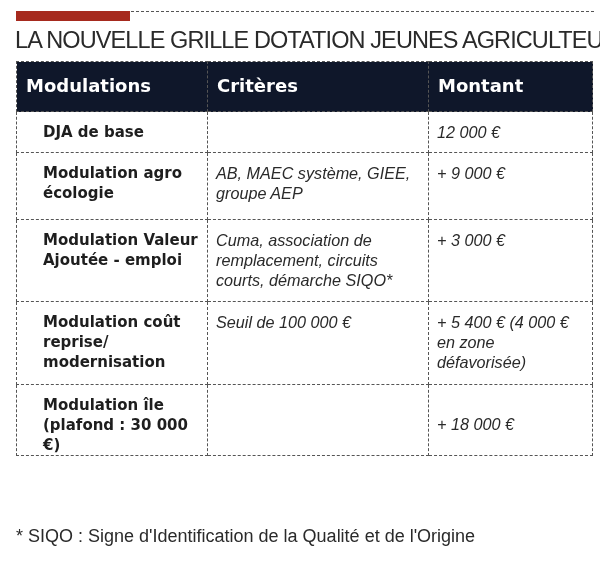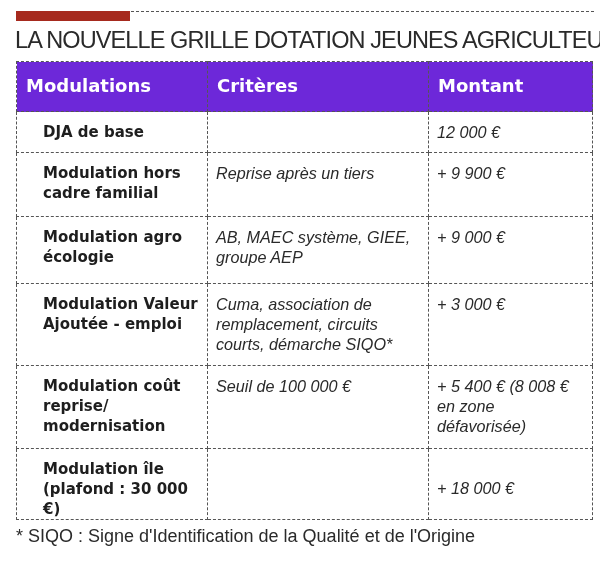--- a/index.html
+++ b/index.html
@@ -11,21 +11,21 @@
 
   .title { position: absolute; left: 15px; top: 27px; width: 580px; font-family: "Liberation Sans", sans-serif;
            font-size: 23.5px; font-weight: 300; letter-spacing: -0.9px; color: #2a2a2a; white-space: nowrap; }
 
   table.grid { position: absolute; left: 16px; top: 61px; width: 576px; border-collapse: collapse; table-layout: fixed; }
   table.grid td, table.grid th { border: 1px dashed #555; vertical-align: top; text-align: left; }
   table.grid col.c1 { width: 191px; }
   table.grid col.c2 { width: 221px; }
   table.grid col.c3 { width: 164px; }
 
-  thead th { background: #6d28d9; color: #ffffff; font-family: "DejaVu Sans", sans-serif; font-weight: bold;
+  thead th { background: #0f172a; color: #ffffff; font-family: "DejaVu Sans", sans-serif; font-weight: bold;
              font-size: 18px; height: 50px; padding: 13px 9px 0 9px; }
   tbody td { font-size: 15px; line-height: 20px; padding: 10px 8px 0 8px; }
   tbody td.label { font-weight: bold; color: #1e1e1e; padding-left: 26px; }
   tbody td.crit, tbody td.amount { color: #2a2a2a; font-family: "Liberation Sans", sans-serif; font-size: 16.2px; font-style: italic; }
 
   tr.r-base td { height: 41px; }
   tr.r-hors td { height: 64px; }
   tr.r-agro td { height: 67px; }
   tr.r-va td { height: 82px; }
   tr.r-cout td { height: 83px; }
@@ -56,39 +56,34 @@
       <th>Critères</th>
       <th>Montant</th>
     </tr>
   </thead>
   <tbody>
     <tr class="r-base">
       <td class="label">DJA de base</td>
       <td class="crit"></td>
       <td class="amount">12 000 €</td>
     </tr>
-    <tr class="r-hors">
-      <td class="label">Modulation hors cadre familial</td>
-      <td class="crit">Reprise après un tiers</td>
-      <td class="amount">+ 9 900 €</td>
-    </tr>
     <tr class="r-agro">
       <td class="label">Modulation agro écologie</td>
       <td class="crit">AB, MAEC système, GIEE, groupe AEP</td>
       <td class="amount">+ 9 000 €</td>
     </tr>
     <tr class="r-va">
       <td class="label">Modulation Valeur Ajoutée - emploi</td>
       <td class="crit">Cuma, association de remplacement, circuits courts, démarche SIQO*</td>
       <td class="amount">+ 3 000 €</td>
     </tr>
     <tr class="r-cout">
       <td class="label">Modulation coût reprise/ modernisation</td>
       <td class="crit">Seuil de 100 000 €</td>
-      <td class="amount">+ 5 400 € (8 008 € en zone défavorisée)</td>
+      <td class="amount">+ 5 400 € (4 000 € en zone défavorisée)</td>
     </tr>
     <tr class="r-ile">
       <td class="label">Modulation île (plafond : 30 000 €)</td>
       <td class="crit"></td>
       <td class="amount">+ 18 000 €</td>
     </tr>
   </tbody>
 </table>
 
 <p class="footnote">* SIQO : Signe d'Identification de la Qualité et de l'Origine</p>

